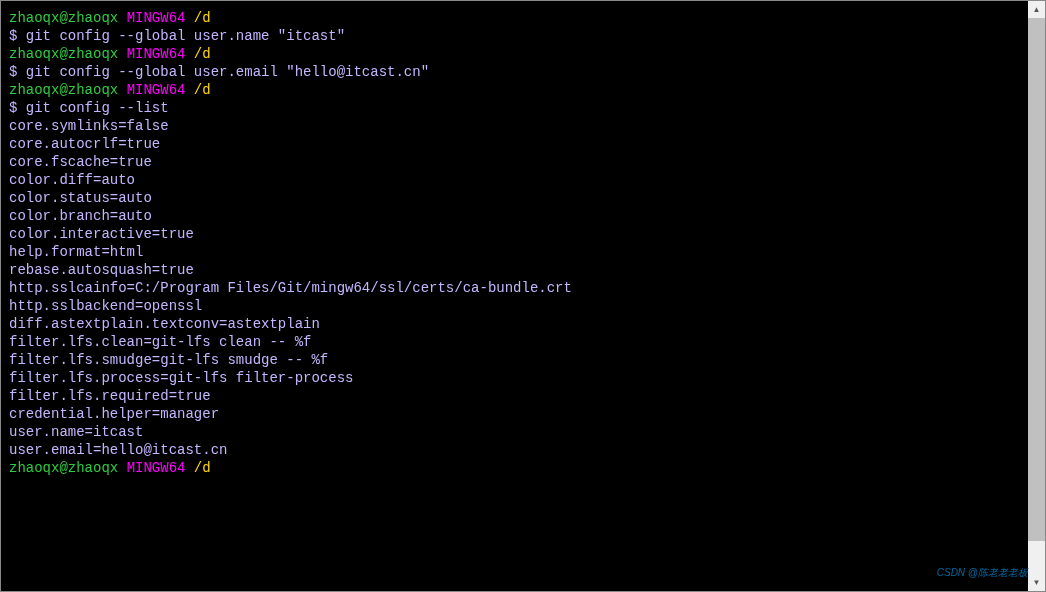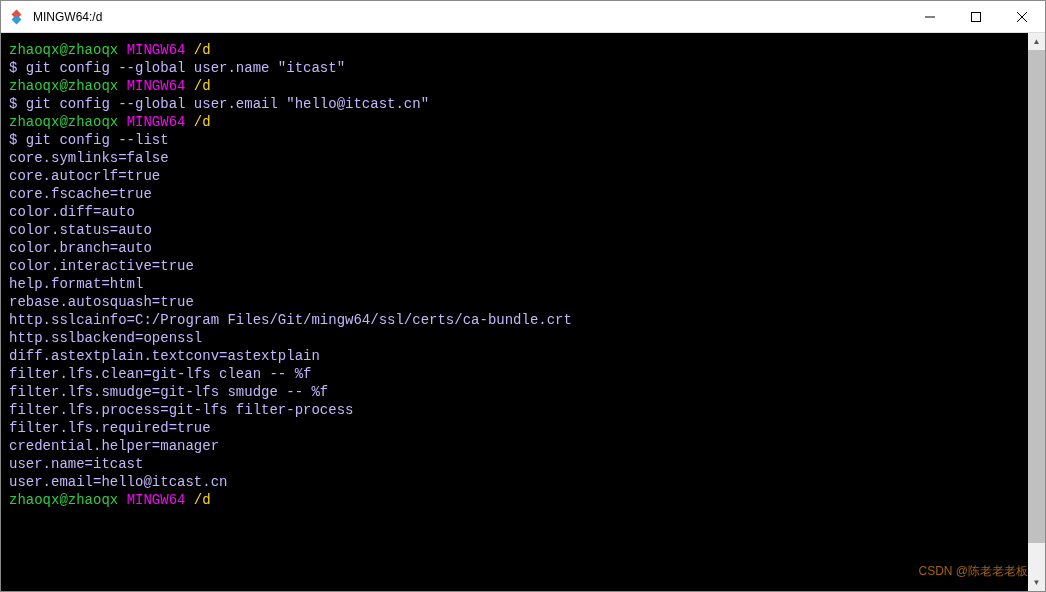--- a/index.html
+++ b/index.html
@@ -113,53 +113,32 @@
       background: #c0c0c0;
     }
     .user-host { color: #2ecc40; }
     .mingw { color: #ff00ff; }
     .path { color: #ffd800; }
     .white { color: #c4b5fd; }
     .watermark {
       position: absolute;
       bottom: 12px;
       right: 18px;
-      font-size: 12px;
-      color: #a16207;
+      font-size: 10px;
+      color: #0369a1;
       font-family: 'Microsoft YaHei', sans-serif;
       pointer-events: none;
+      font-style: italic;
     }
     .line { display: block; }
   </style>
 </head>
 <body>
 
 <div class="window">
-  <div class="titlebar">
-    <div class="app-icon"></div>
-    <span class="title-text">MINGW64:/d</span>
-    <div class="win-controls">
-      <div class="win-btn">
-        <svg viewBox="0 0 10 10">
-            <line x1="0" y1="5" x2="10" y2="5" stroke="#000" stroke-width="1"></line>
-          </svg>
-      </div>
-      <div class="win-btn">
-        <svg viewBox="0 0 10 10">
-            <rect x="0.5" y="0.5" width="9" height="9" fill="none" stroke="#000" stroke-width="1"></rect>
-          </svg>
-      </div>
-      <div class="win-btn close">
-        <svg viewBox="0 0 10 10">
-            <line x1="0" y1="0" x2="10" y2="10" stroke="#000" stroke-width="1"></line>
-            <line x1="10" y1="0" x2="0" y2="10" stroke="#000" stroke-width="1"></line>
-          </svg>
-      </div>
-    </div>
-  </div>
   <div class="terminal-area">
     <div class="terminal" id="terminal"><span class="line"><span class="user-host">zhaoqx@zhaoqx</span> <span class="mingw">MINGW64</span> <span class="path">/d</span></span><span class="line white">$ git config --global user.name "itcast"</span><span class="line "></span><span class="line"><span class="user-host">zhaoqx@zhaoqx</span> <span class="mingw">MINGW64</span> <span class="path">/d</span></span><span class="line white">$ git config --global user.email "hello@itcast.cn"</span><span class="line "></span><span class="line"><span class="user-host">zhaoqx@zhaoqx</span> <span class="mingw">MINGW64</span> <span class="path">/d</span></span><span class="line white">$ git config --list</span><span class="line white">core.symlinks=false</span><span class="line white">core.autocrlf=true</span><span class="line white">core.fscache=true</span><span class="line white">color.diff=auto</span><span class="line white">color.status=auto</span><span class="line white">color.branch=auto</span><span class="line white">color.interactive=true</span><span class="line white">help.format=html</span><span class="line white">rebase.autosquash=true</span><span class="line white">http.sslcainfo=C:/Program Files/Git/mingw64/ssl/certs/ca-bundle.crt</span><span class="line white">http.sslbackend=openssl</span><span class="line white">diff.astextplain.textconv=astextplain</span><span class="line white">filter.lfs.clean=git-lfs clean -- %f</span><span class="line white">filter.lfs.smudge=git-lfs smudge -- %f</span><span class="line white">filter.lfs.process=git-lfs filter-process</span><span class="line white">filter.lfs.required=true</span><span class="line white">credential.helper=manager</span><span class="line white">user.name=itcast</span><span class="line white">user.email=hello@itcast.cn</span><span class="line "></span><span class="line"><span class="user-host">zhaoqx@zhaoqx</span> <span class="mingw">MINGW64</span> <span class="path">/d</span></span></div>
     <div class="scrollbar">
       <div class="sb-arrow">▲</div>
       <div class="sb-track">
         <div class="sb-thumb"></div>
       </div>
       <div class="sb-arrow">▼</div>
     </div>
   </div>

